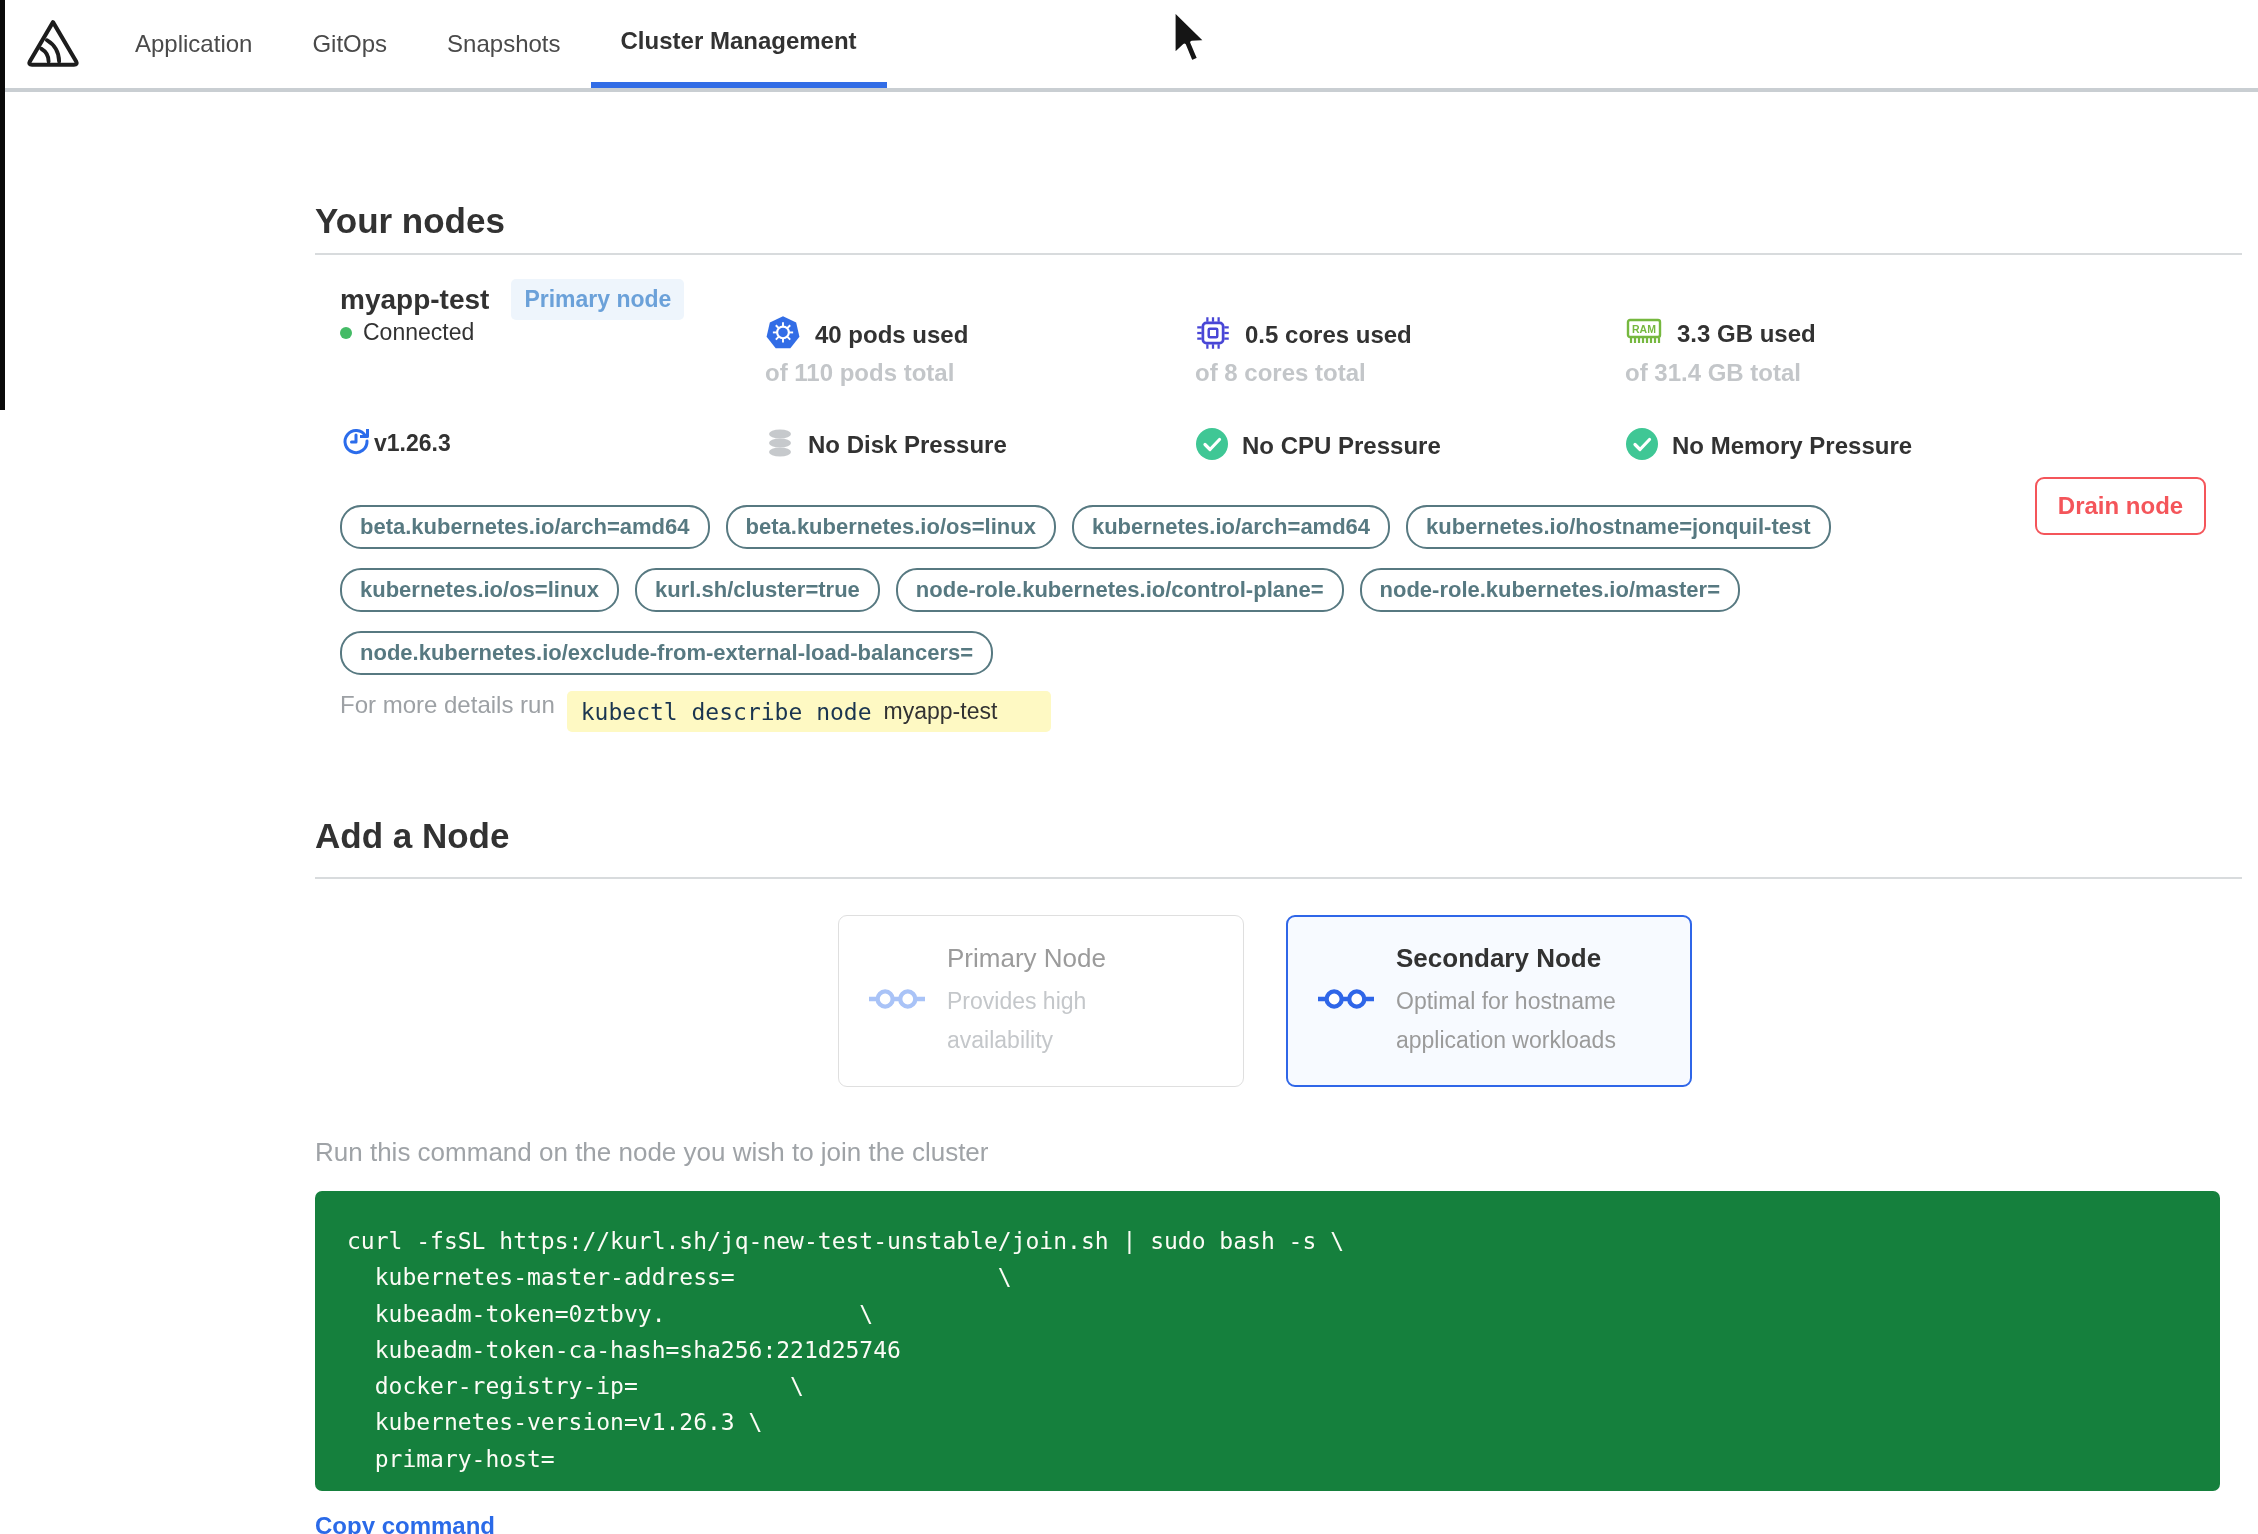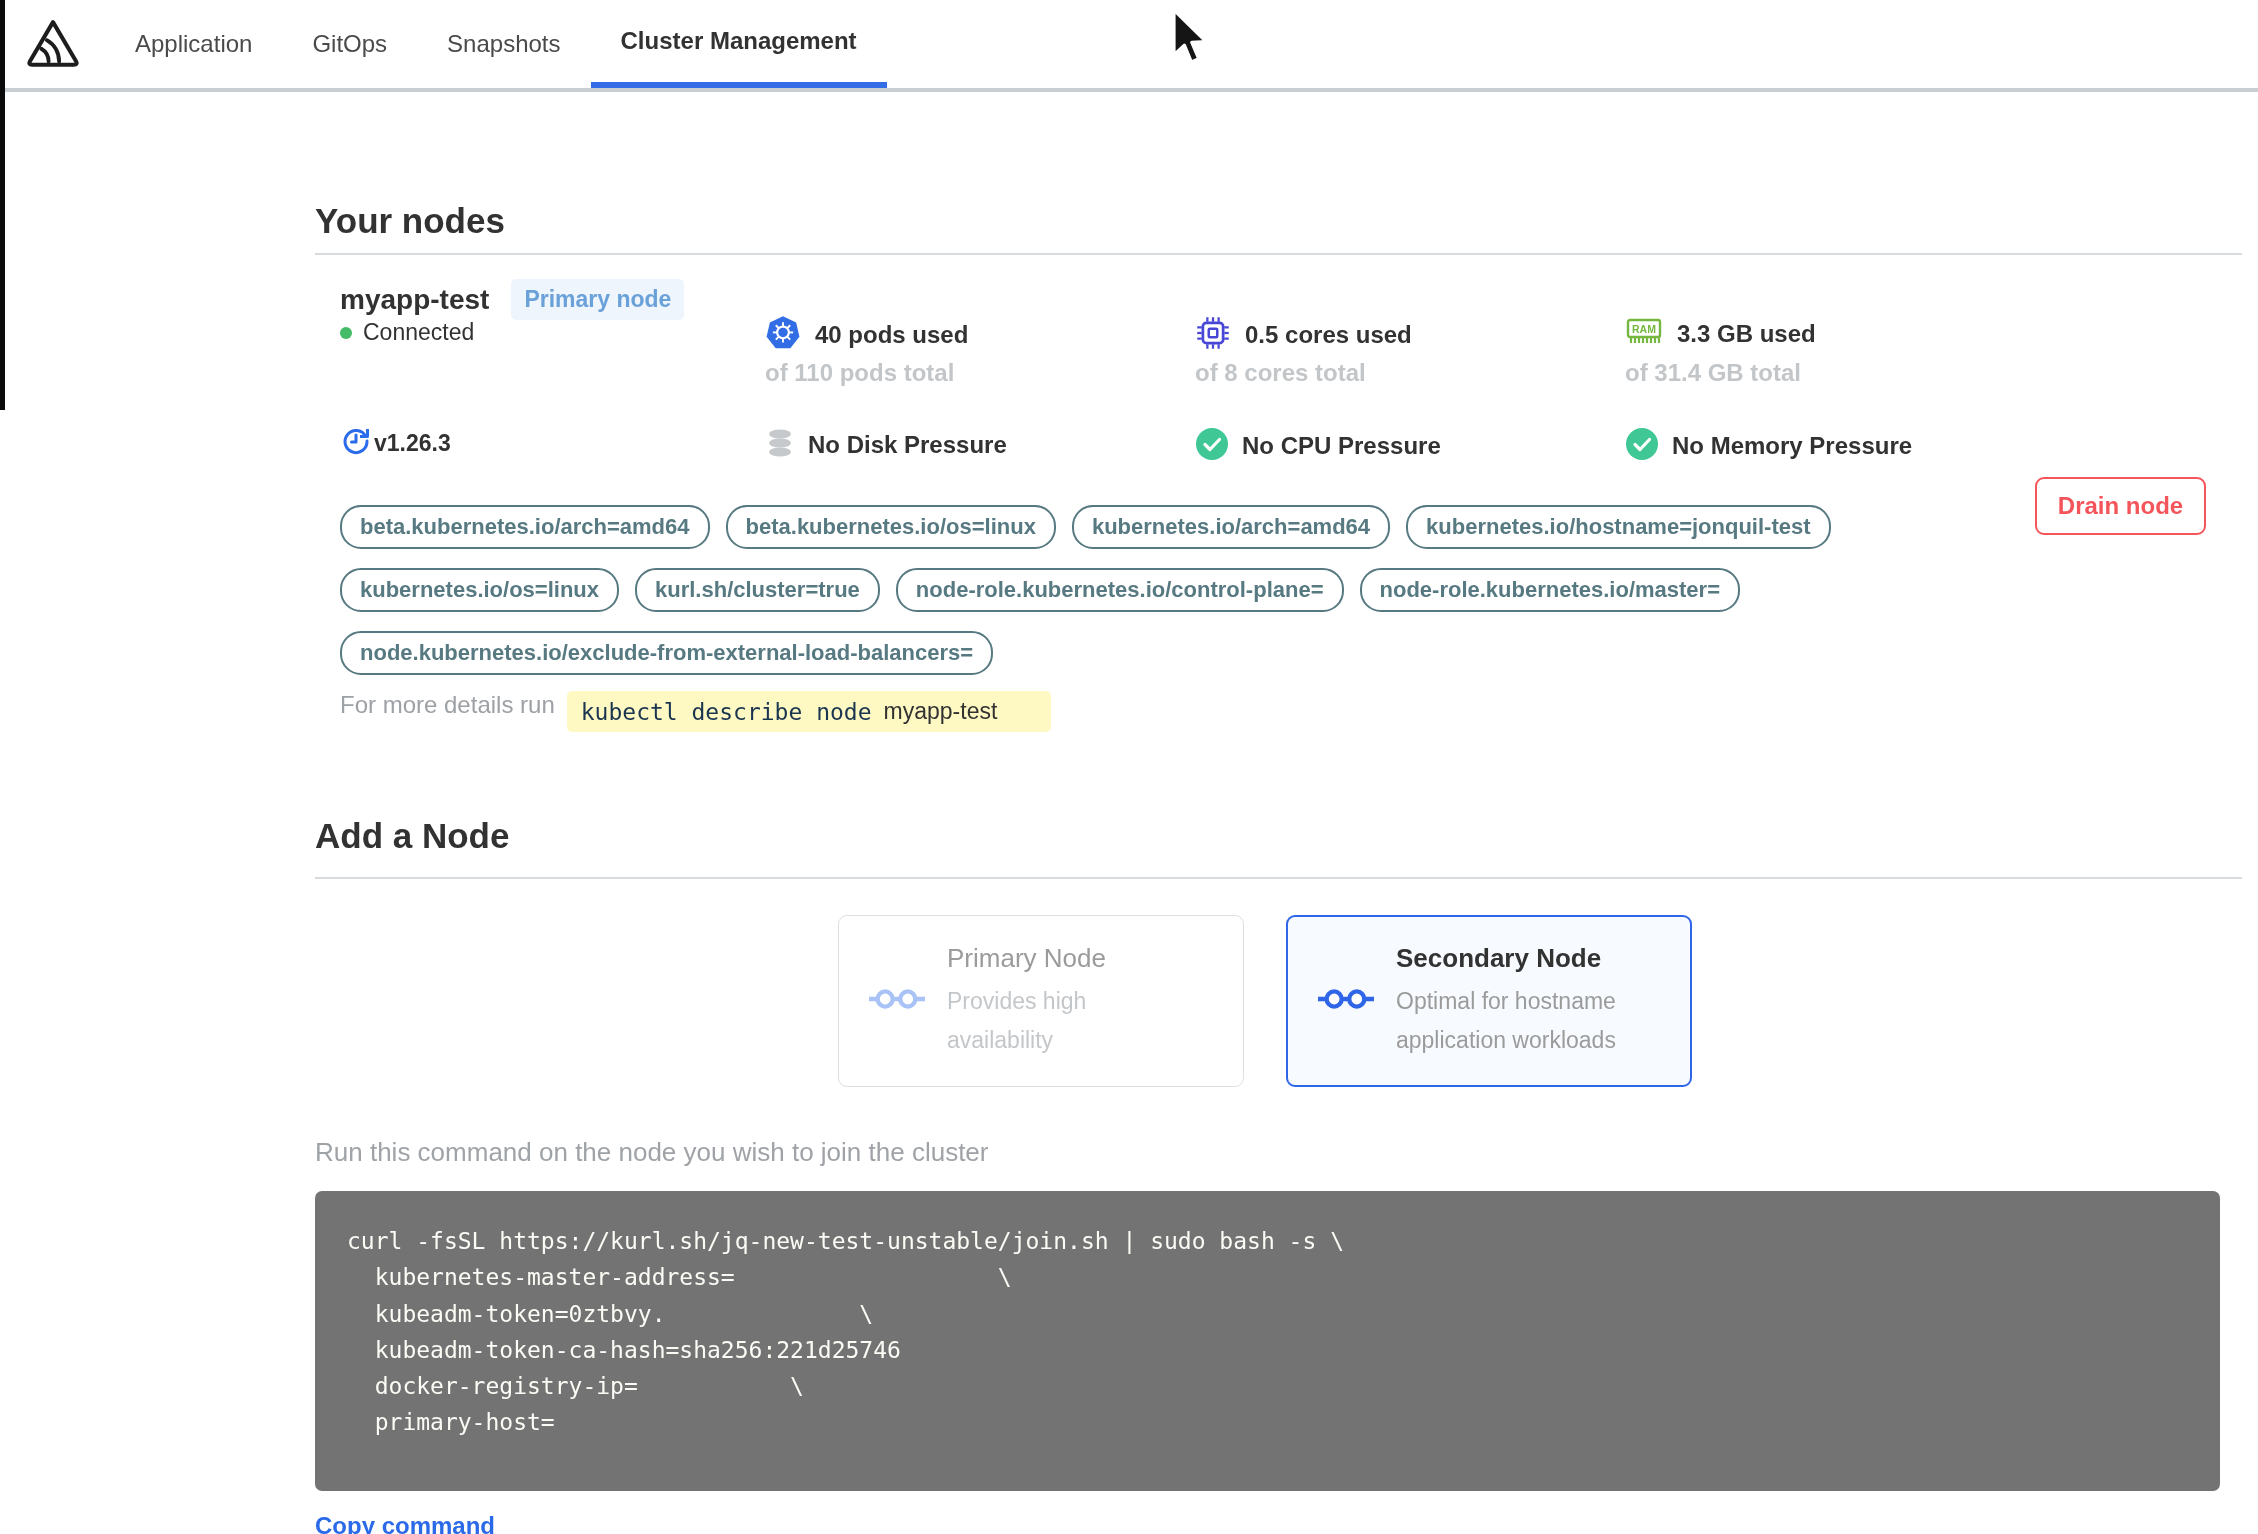--- a/index.html
+++ b/index.html
@@ -72,21 +72,21 @@
   .node-card { width:406px; height:172px; border:1px solid #dfdfdf; border-radius:9px;
                background:#fff; display:flex; align-items:center; padding:0 30px; cursor:pointer; }
   .node-card.selected { border:2px solid #2f66e8; background:#f7faff; }
   .node-card .card-text { margin-left:22px; }
   .card-title { font-size:26px; font-weight:500; color:#9b9b9b; }
   .node-card.selected .card-title { font-weight:600; color:#323232; }
   .card-desc { font-size:23px; line-height:39px; color:#c4c7ca; margin-top:8px; width:240px; }
   .node-card.selected .card-desc { color:#9b9b9b; }
 
   .instruction { margin-top:50px; font-size:26px; font-weight:500; color:#9fa3a7; }
-  .code-block { margin-top:23px; width:1905px; height:300px; background:#737373; border-radius:7px;
+  .code-block { margin-top:23px; width:1905px; height:300px; background:#15803d; border-radius:7px;
                 padding:32px 32px; }
   .code-line { font-family:"DejaVu Sans Mono","Liberation Mono",monospace; font-size:23px;
                line-height:36.3px; color:#fcfcf6; white-space:pre; }
   .copy-link { display:inline-block; margin-top:21px; font-size:24px; font-weight:600;
                color:#2a6ae8; text-decoration:none; cursor:pointer; }
 
   
   .cursor { position:absolute; left:1168px; top:8px; }
 </style>
 </head>
@@ -299,20 +299,21 @@
     </div>
 
     <div class="instruction">Run this command on the node you wish to join the cluster</div>
 
     <div class="code-block">
       <div class="code-line">curl -fsSL https://kurl.sh/jq-new-test-unstable/join.sh | sudo bash -s \</div>
       <div class="code-line">  kubernetes-master-address=                   \</div>
       <div class="code-line">  kubeadm-token=0ztbvy.              \</div>
       <div class="code-line">  kubeadm-token-ca-hash=sha256:221d25746</div>
       <div class="code-line">  docker-registry-ip=           \</div>
+      <div class="code-line">  kubernetes-version=v1.26.3 \</div>
       <div class="code-line">  primary-host=</div>
     </div>
 
     <a class="copy-link">Copy command</a>
   </section>
 
   <div class="cursor">
     <svg width="42" height="60" viewBox="0 0 21 30">
       <path d="M3 1 L3 23.5 L8.2 18.6 L11.7 27 L15.4 25.4 L11.9 17.2 L19 16.8 Z" fill="#151515" stroke="#fff" stroke-width="1.6" stroke-linejoin="round"></path>
     </svg>

